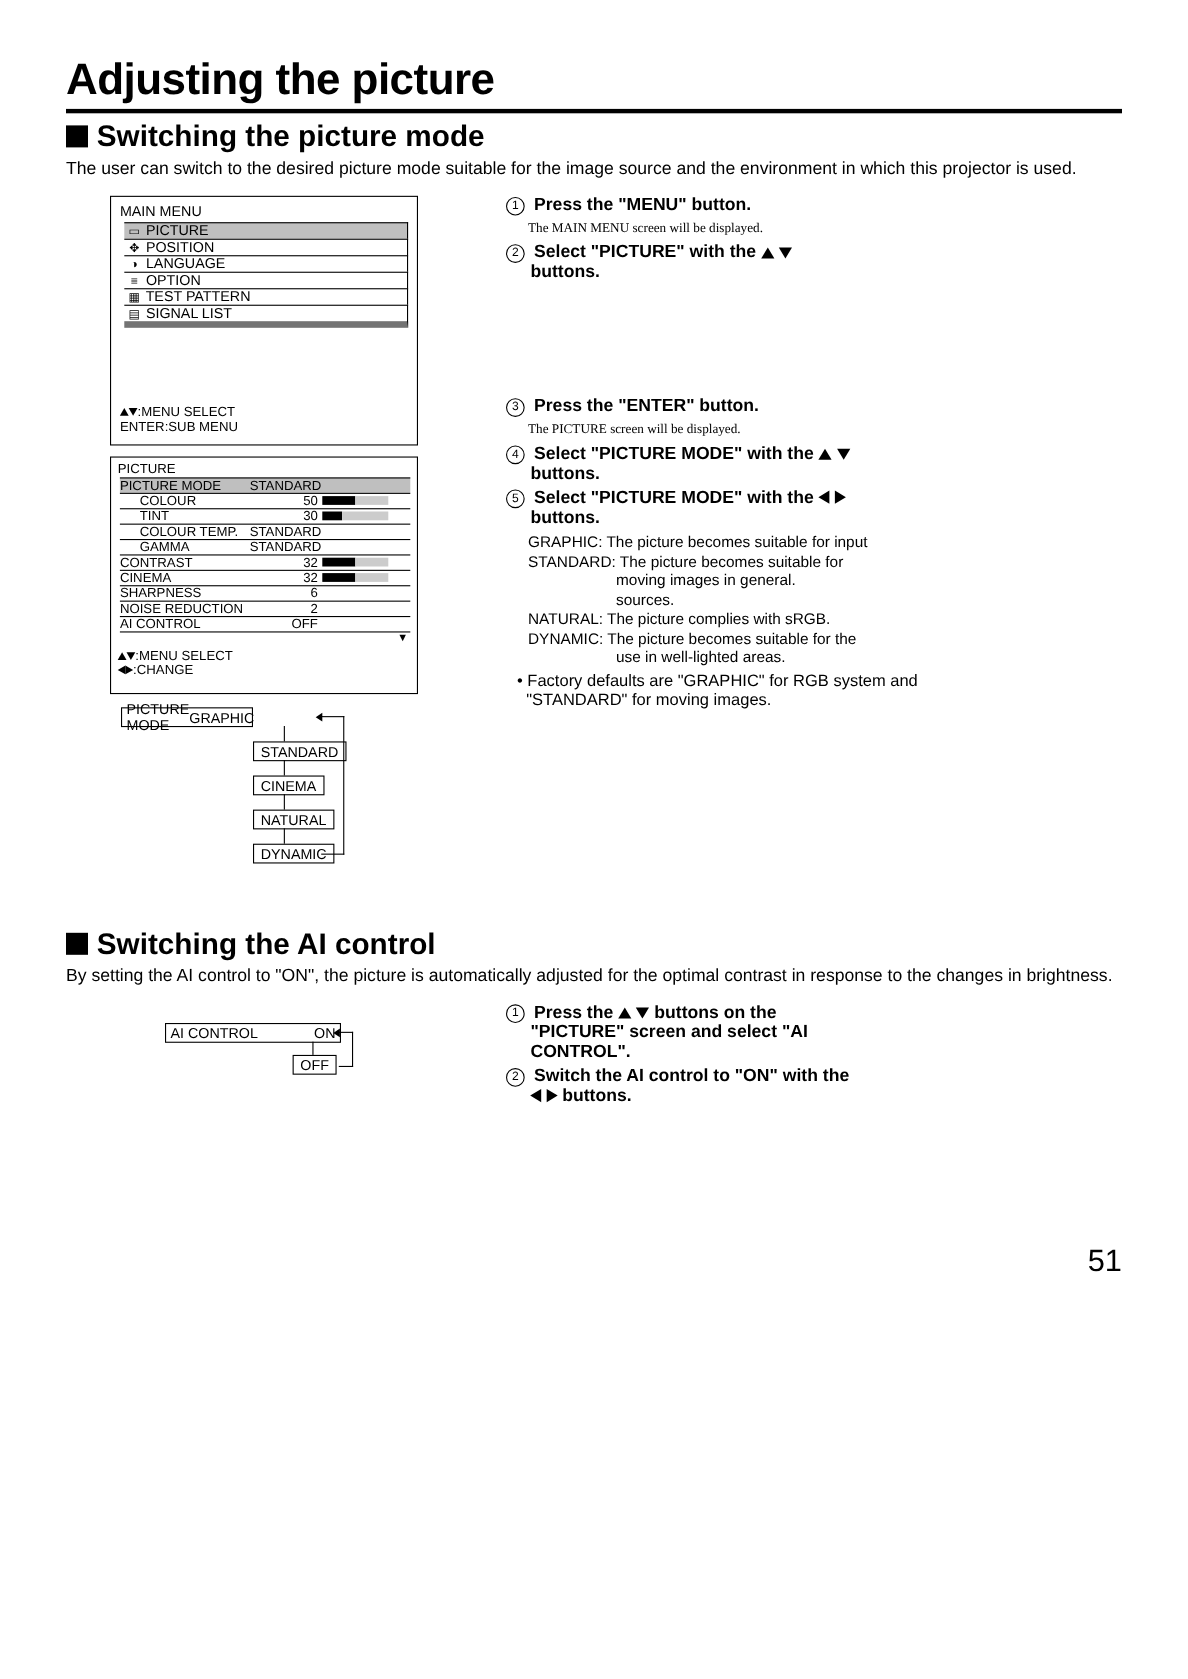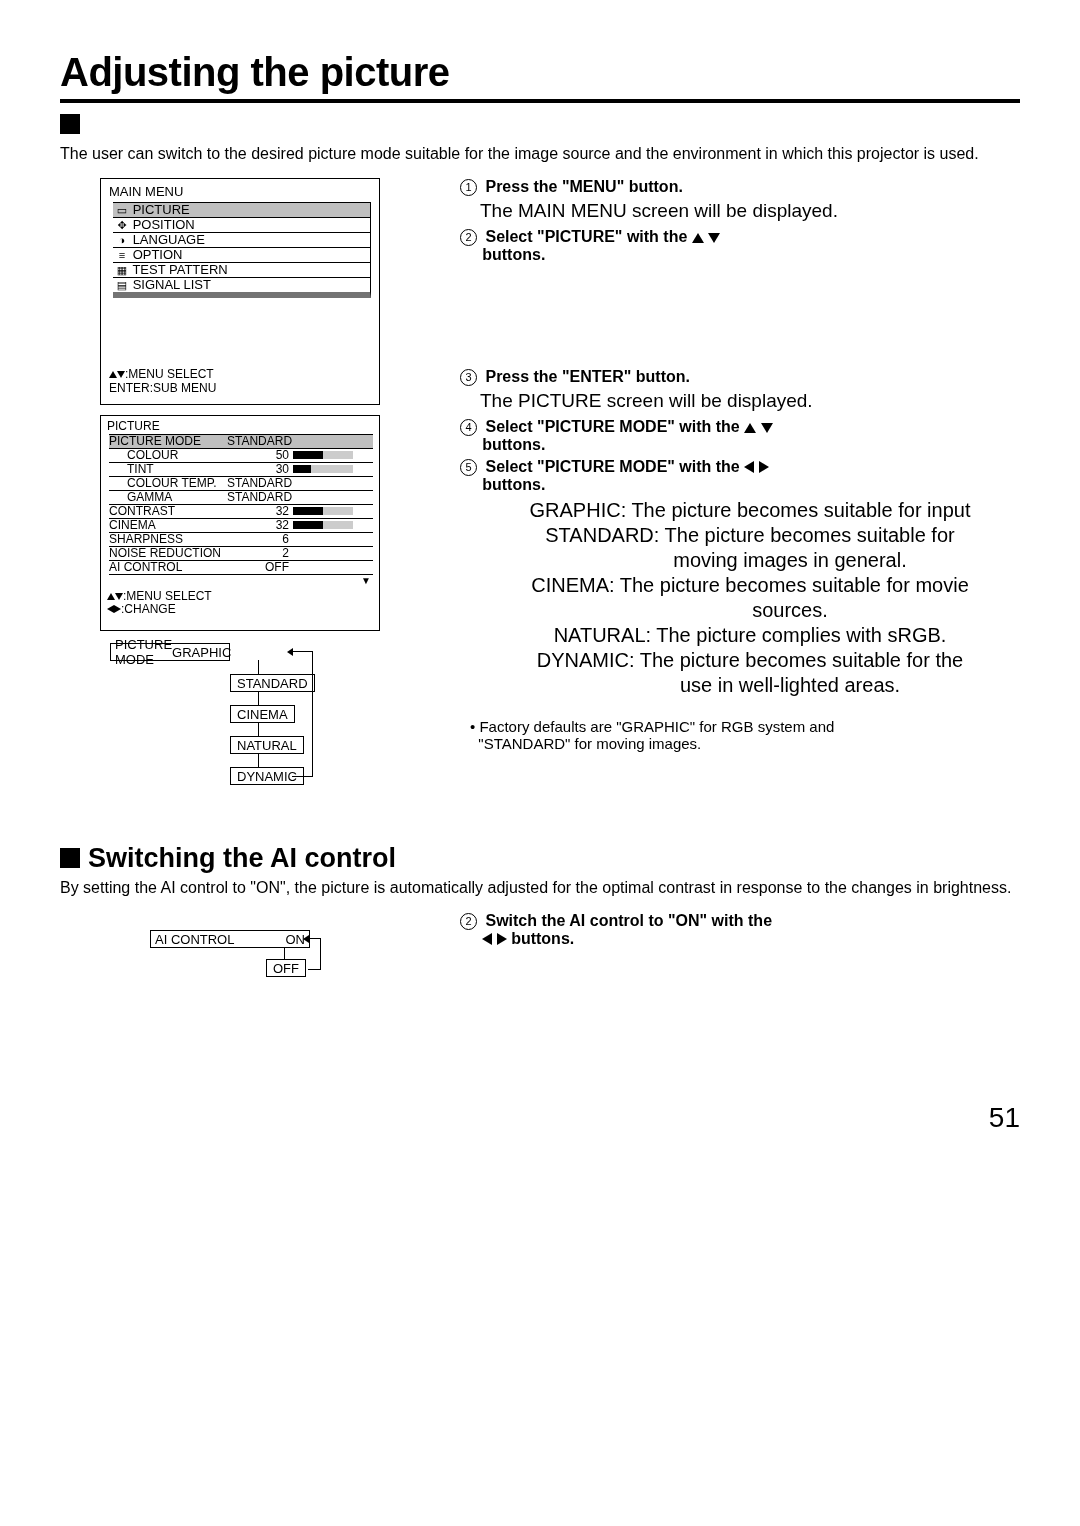--- a/index.html
+++ b/index.html
@@ -209,21 +209,21 @@
     position: absolute;
     left: -5px; top: -4px;
     border-top: 4px solid transparent;
     border-bottom: 4px solid transparent;
     border-right: 6px solid #000;
   }
 
   
   .step { margin-bottom: 4px; }
   .step b { font-weight: bold; }
-  .step-sub { margin: 2px 0 6px 20px; font-size: 19px; }
+  .step-sub { margin: 2px 0 6px 20px; font-size: 12px; font-family: Liberation Serif, serif; }
   .circ {
     display: inline-block;
     border: 1.2px solid #000;
     border-radius: 50%;
     width: 15px; height: 15px;
     text-align: center;
     font-size: 11px;
     line-height: 15px;
     margin-right: 4px;
     vertical-align: 1px;
@@ -238,39 +238,39 @@
   .tri-left { border-top: 6px solid transparent; border-bottom: 6px solid transparent; border-right: 10px solid #000; }
   .tri-right { border-top: 6px solid transparent; border-bottom: 6px solid transparent; border-left: 10px solid #000; }
   .tri-sm-up, .tri-sm-down, .tri-sm-left, .tri-sm-right {
     display: inline-block; width: 0; height: 0; vertical-align: 0;
   }
   .tri-sm-up { border-left: 4px solid transparent; border-right: 4px solid transparent; border-bottom: 7px solid #000; }
   .tri-sm-down { border-left: 4px solid transparent; border-right: 4px solid transparent; border-top: 7px solid #000; }
   .tri-sm-left { border-top: 4px solid transparent; border-bottom: 4px solid transparent; border-right: 7px solid #000; }
   .tri-sm-right { border-top: 4px solid transparent; border-bottom: 4px solid transparent; border-left: 7px solid #000; }
 
-  .desc-list { margin: 2px 0 20px 20px; font-size: 20px; line-height: 1.25; text-align: center; }
+  .desc-list { margin: 2px 0 4px 20px; font-size: 14px; line-height: 1.25; }
   .desc-list .d { margin-bottom: 0; }
   .desc-list .d2 { padding-left: 80px; }
   .bullet { margin: 2px 0 0 10px; font-size: 15px; }
 
   .spacer1 { height: 100px; }
 
   .page-num {
     text-align: right;
     font-size: 28px;
     margin-top: 120px;
   }
 </style>
 </head>
 <body>
 
 <h1>Adjusting the picture</h1>
 
-<h2><span class="sq"></span></h2>
+<h2><span class="sq"></span><span>Switching the picture mode</span></h2>
 <p class="intro">The user can switch to the desired picture mode suitable for the image source and the environment in which this projector is used.</p>
 
 <div class="columns">
   <div class="left">
 
     <div class="menu-box">
       <div class="menu-title">MAIN MENU</div>
       <div class="menu-items">
         <div class="menu-row sel"><span class="mi-icon">▭</span> <span>PICTURE</span></div>
         <div class="menu-row"><span class="mi-icon">✥</span> <span>POSITION</span></div>
@@ -387,21 +387,20 @@
 
     <div class="step"><span class="circ">3</span> <b>Press the "ENTER" button.</b></div>
     <div class="step-sub">The PICTURE screen will be displayed.</div>
     <div class="step"><span class="circ">4</span> <b><span>Select "PICTURE MODE" with the </span><span class="tri-up"></span> <span class="tri-down"></span><br>&nbsp;&nbsp;&nbsp;&nbsp;&nbsp;<span>buttons.</span></b></div>
     <div class="step"><span class="circ">5</span> <b><span>Select "PICTURE MODE" with the </span><span class="tri-left"></span> <span class="tri-right"></span><br>&nbsp;&nbsp;&nbsp;&nbsp;&nbsp;<span>buttons.</span></b></div>
 
     <div class="desc-list">
       <div class="d">GRAPHIC: The picture becomes suitable for input</div>
       <div class="d">STANDARD: The picture becomes suitable for</div>
       <div class="d d2">moving images in general.</div>
-      <div class="d">CINEMA: The picture becomes suitable for movie</div>
       <div class="d d2">sources.</div>
       <div class="d">NATURAL: The picture complies with sRGB.</div>
       <div class="d">DYNAMIC: The picture becomes suitable for the</div>
       <div class="d d2">use in well-lighted areas.</div>
     </div>
     <div class="bullet">
       <span>• Factory defaults are "GRAPHIC" for RGB system and</span><br>&nbsp;&nbsp;<span>"STANDARD" for moving images.</span>
     </div>
   </div>
 </div>
@@ -417,17 +416,18 @@
           <span>ON</span>
       </div>
       <div class="ai-conn" style="top:17px;"></div>
       <div class="ai-box" style="top:29px;">
           <span>OFF</span>
         </div>
       <div class="ai-return"></div>
     </div>
   </div>
   <div class="right">
+    <div class="step"><span class="circ">1</span> <b><span>Press the </span><span class="tri-up"></span> <span class="tri-down"></span><span> buttons on the</span><br>&nbsp;&nbsp;&nbsp;&nbsp;&nbsp;<span>"PICTURE" screen and select "AI</span><br>&nbsp;&nbsp;&nbsp;&nbsp;&nbsp;<span>CONTROL".</span></b></div>
     <div class="step"><span class="circ">2</span> <b><span>Switch the AI control to "ON" with the</span><br>&nbsp;&nbsp;&nbsp;&nbsp;&nbsp;<span class="tri-left"></span> <span class="tri-right"></span><span> buttons.</span></b></div>
   </div>
 </div>
 
 <div class="page-num">51</div>
 
 </body></html>

